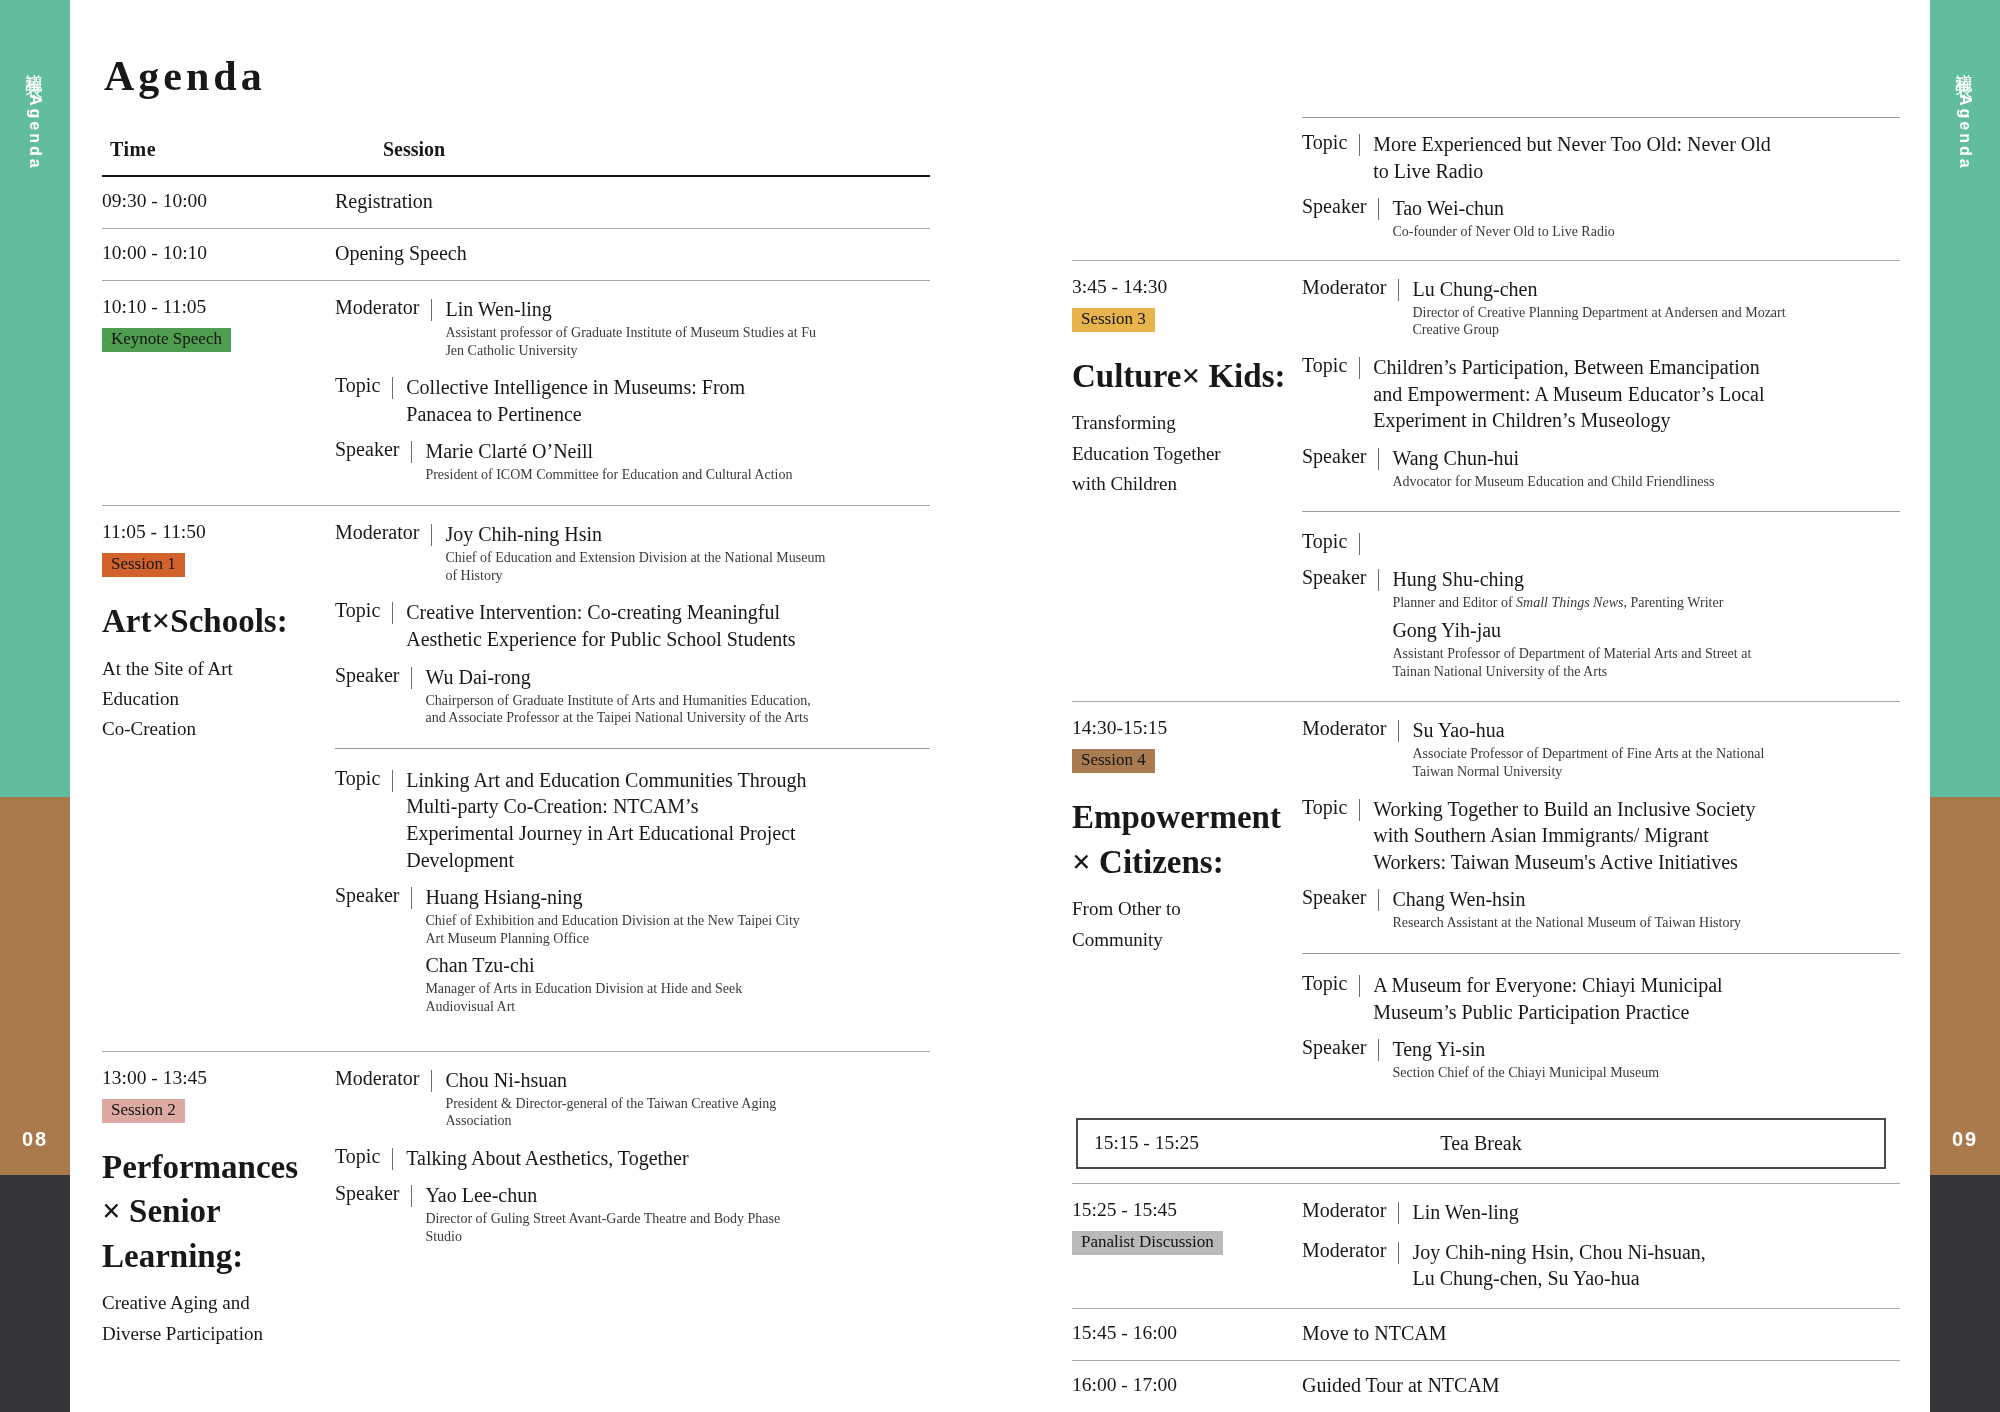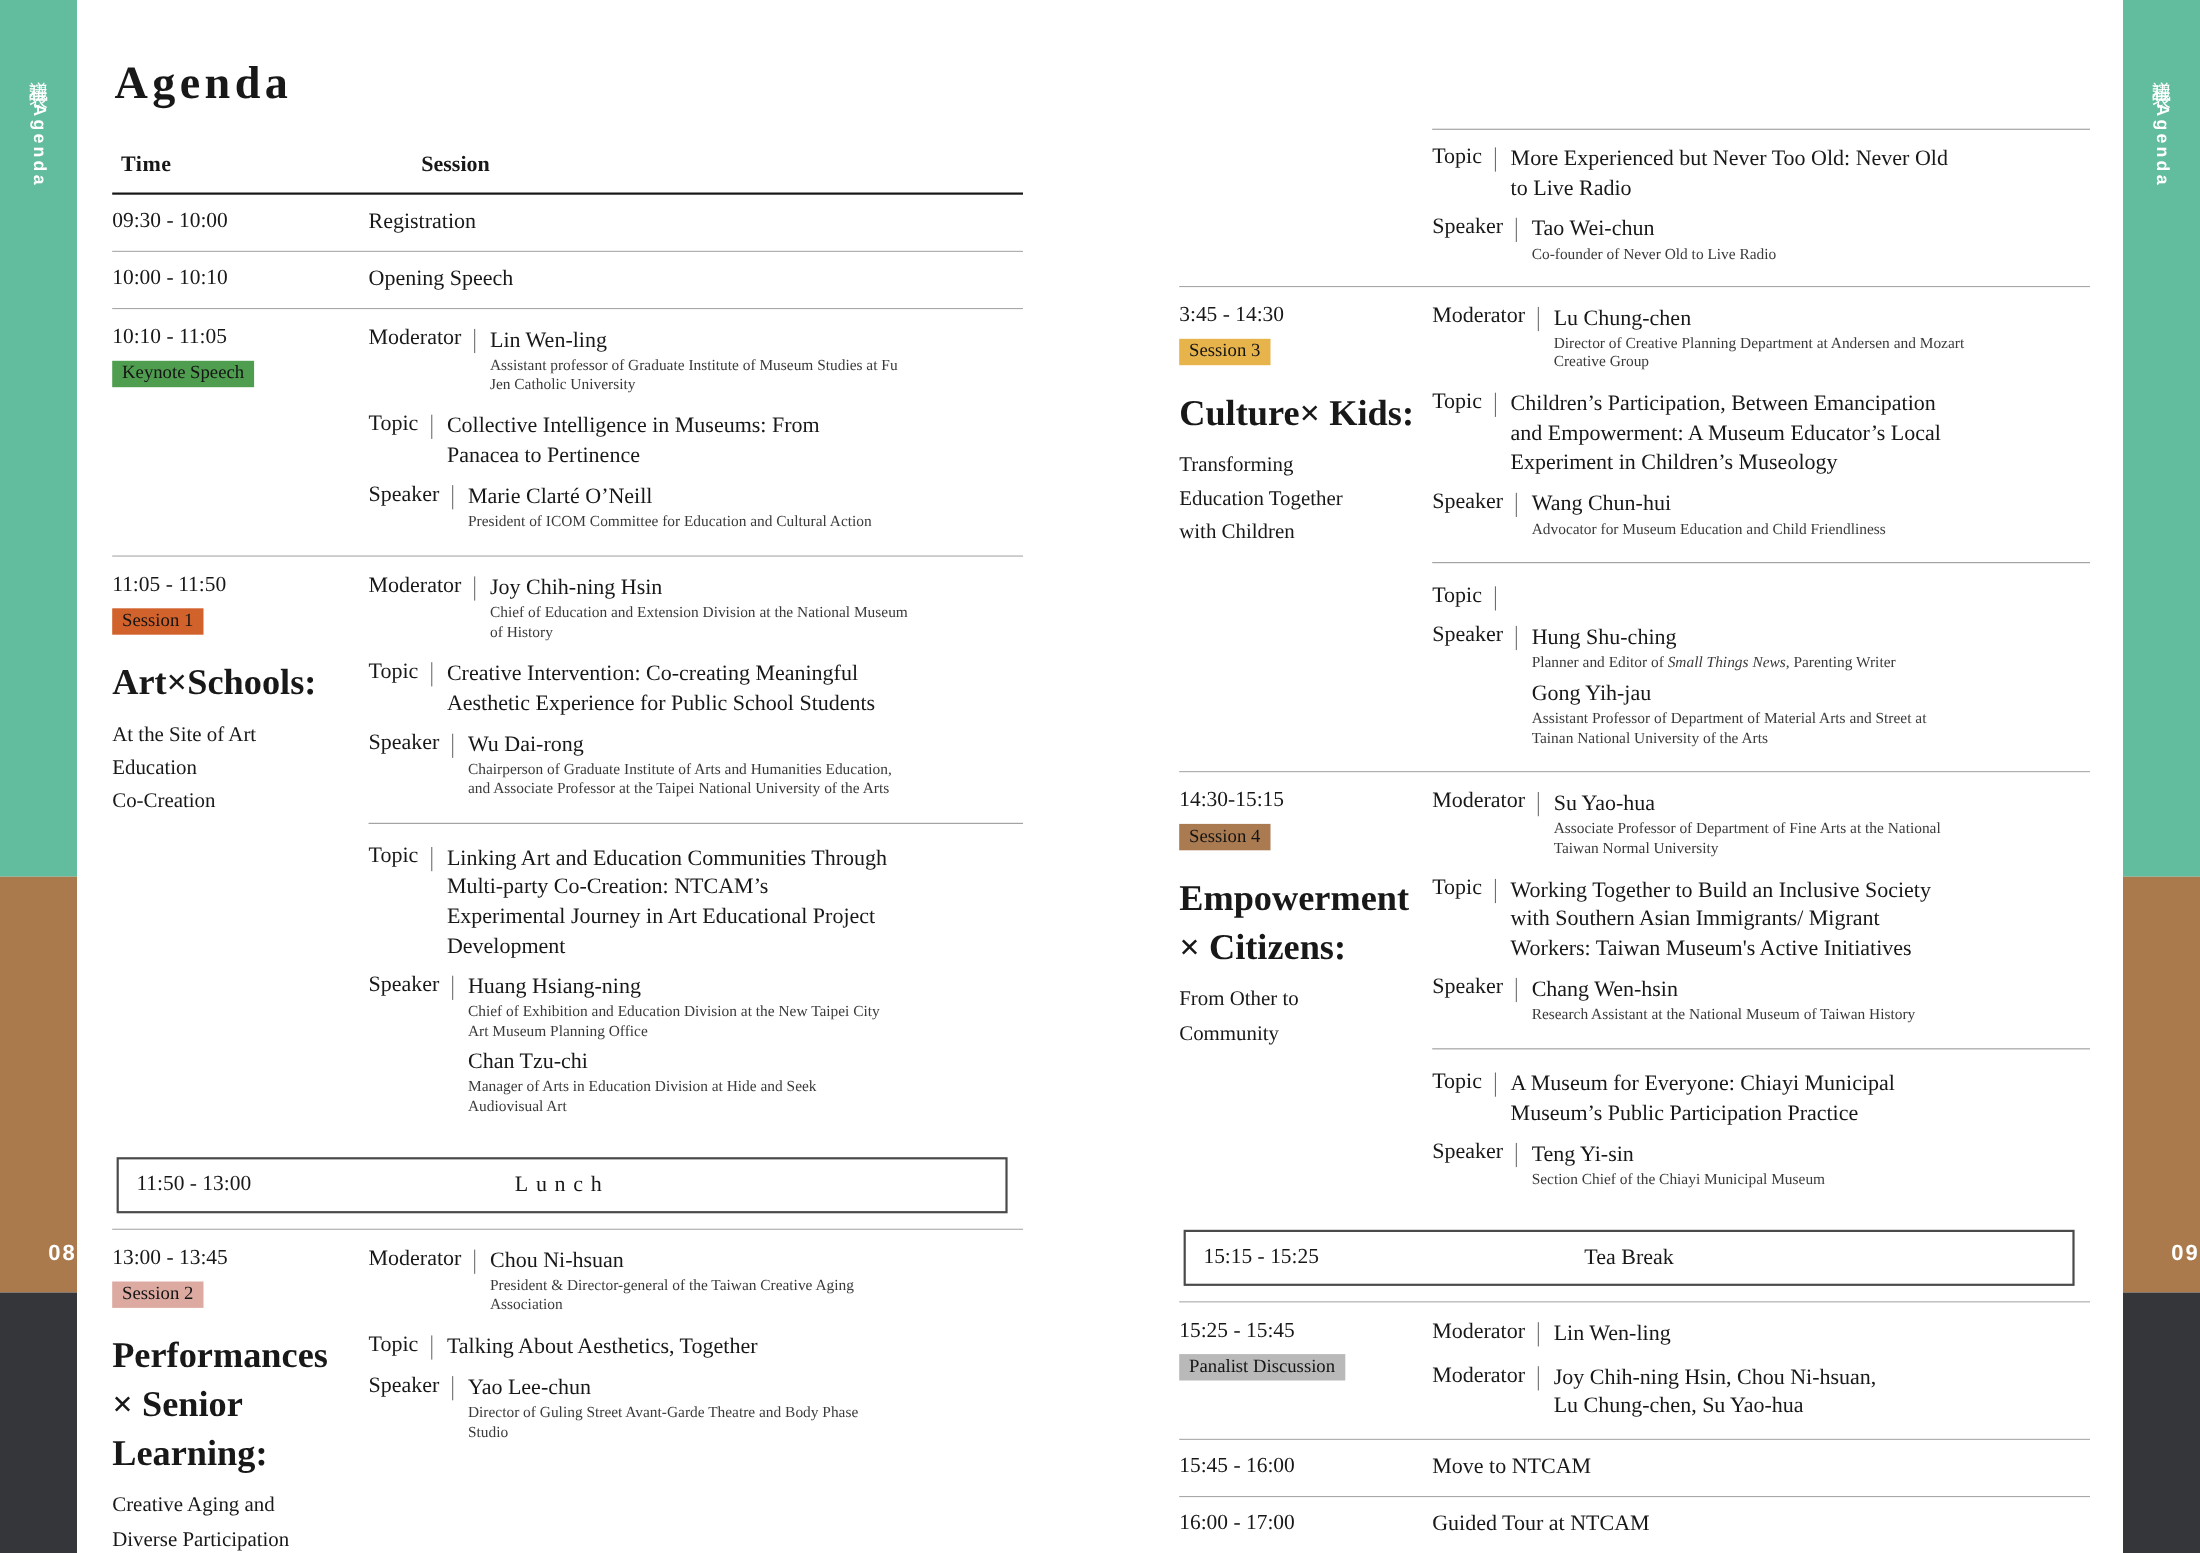--- a/index.html
+++ b/index.html
@@ -11,21 +11,21 @@
   
   .sidebar{position:absolute;top:0;width:70px;height:1412px;}
   #sidebar-left{left:0;}
   #sidebar-right{left:1930px;}
   .sb-teal{position:absolute;top:0;left:0;width:70px;height:797px;}
   .sb-brown{position:absolute;top:797px;left:0;width:70px;height:378px;}
   .sb-dark{position:absolute;top:1175px;left:0;width:70px;height:237px;}
   .side-label{position:absolute;top:60px;left:0;width:70px;display:flex;flex-direction:column;align-items:center;color:#ffffff;}
   .side-zh{writing-mode:vertical-rl;font-size:17px;letter-spacing:4px;font-family:"DejaVu Sans",sans-serif;}
   .side-en{writing-mode:vertical-rl;margin-top:22px;font-size:16px;letter-spacing:3px;font-weight:bold;font-family:"Liberation Sans","DejaVu Sans",sans-serif;}
-  .page-num{position:absolute;top:1128px;left:0;width:70px;text-align:right;color:#ffffff;
+  .page-num{position:absolute;top:1128px;left:0;width:70px;text-align:center;color:#ffffff;
     font-family:"Liberation Sans","DejaVu Sans",sans-serif;font-weight:bold;font-size:20px;letter-spacing:2px;}
   
   #left-page{position:absolute;left:102px;top:52px;width:828px;}
   #right-page{position:absolute;left:1072px;top:117px;width:828px;}
   
   .page-title{font-size:42px;font-weight:600;letter-spacing:4px;margin:0 0 34px 2px;}
   .thead{display:grid;grid-template-columns:233px 1fr;font-size:20px;font-weight:bold;
     padding:4px 0 14px;border-bottom:2.5px solid #161616;gap:48px;}
   .thead .th-time{padding-left:8px;letter-spacing:0.5px;}
   
@@ -181,24 +181,20 @@
         <div class="val">
           <div class="nm">Huang Hsiang-ning</div>
           <div class="desc">Chief of Exhibition and Education Division at the New Taipei City Art Museum Planning Office</div>
           <div class="nm2">Chan Tzu-chi</div>
           <div class="desc">Manager of Arts in Education Division at Hide and Seek Audiovisual Art</div>
         </div>
       </div>
     </div>
   </div>
 
-  <div class="boxrow">
-    <span class="time">11:50 - 13:00</span>
-    <span class="box-label ls-wide">Lunch</span>
-  </div>
   <div class="rule"></div>
 
   <div class="row complex noline">
     <div>
       <div class="time">13:00 - 13:45</div>
       <div><span class="badge" style="background:#dcaaa1">Session 2</span></div>
       <div class="btitle">Performances
 × Senior
 Learning:</div>
       <div class="bsub">Creative Aging and

